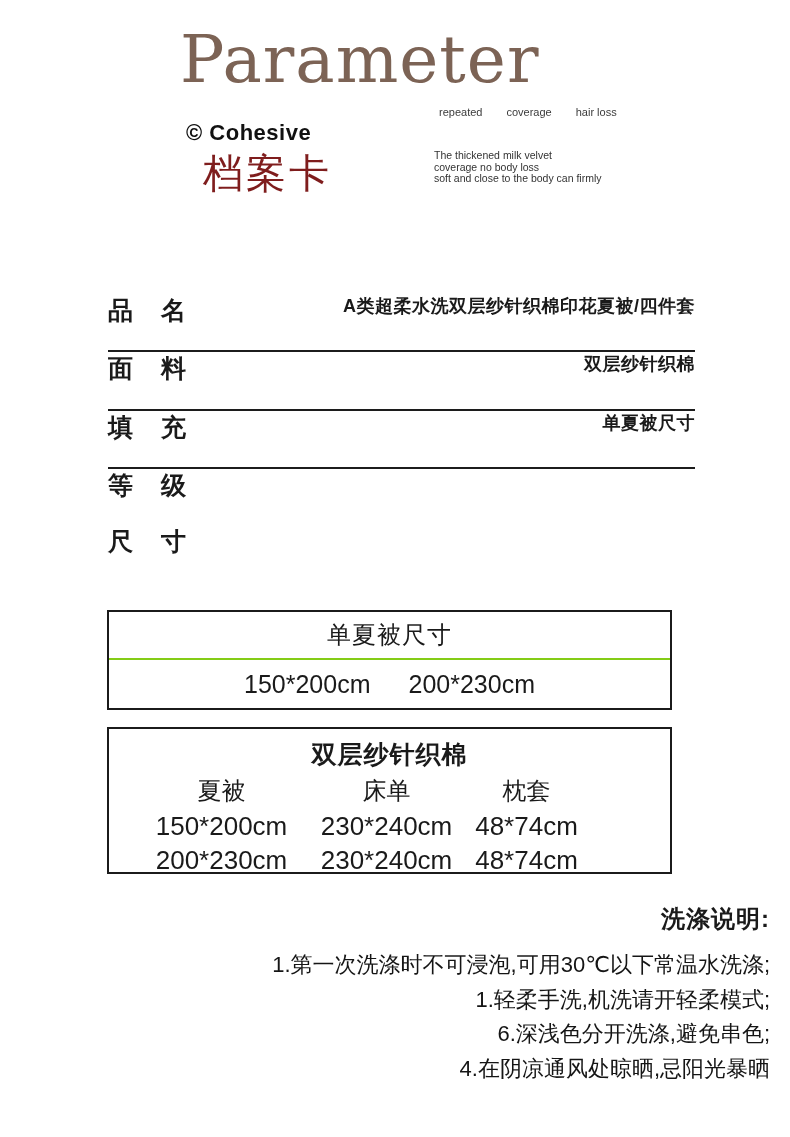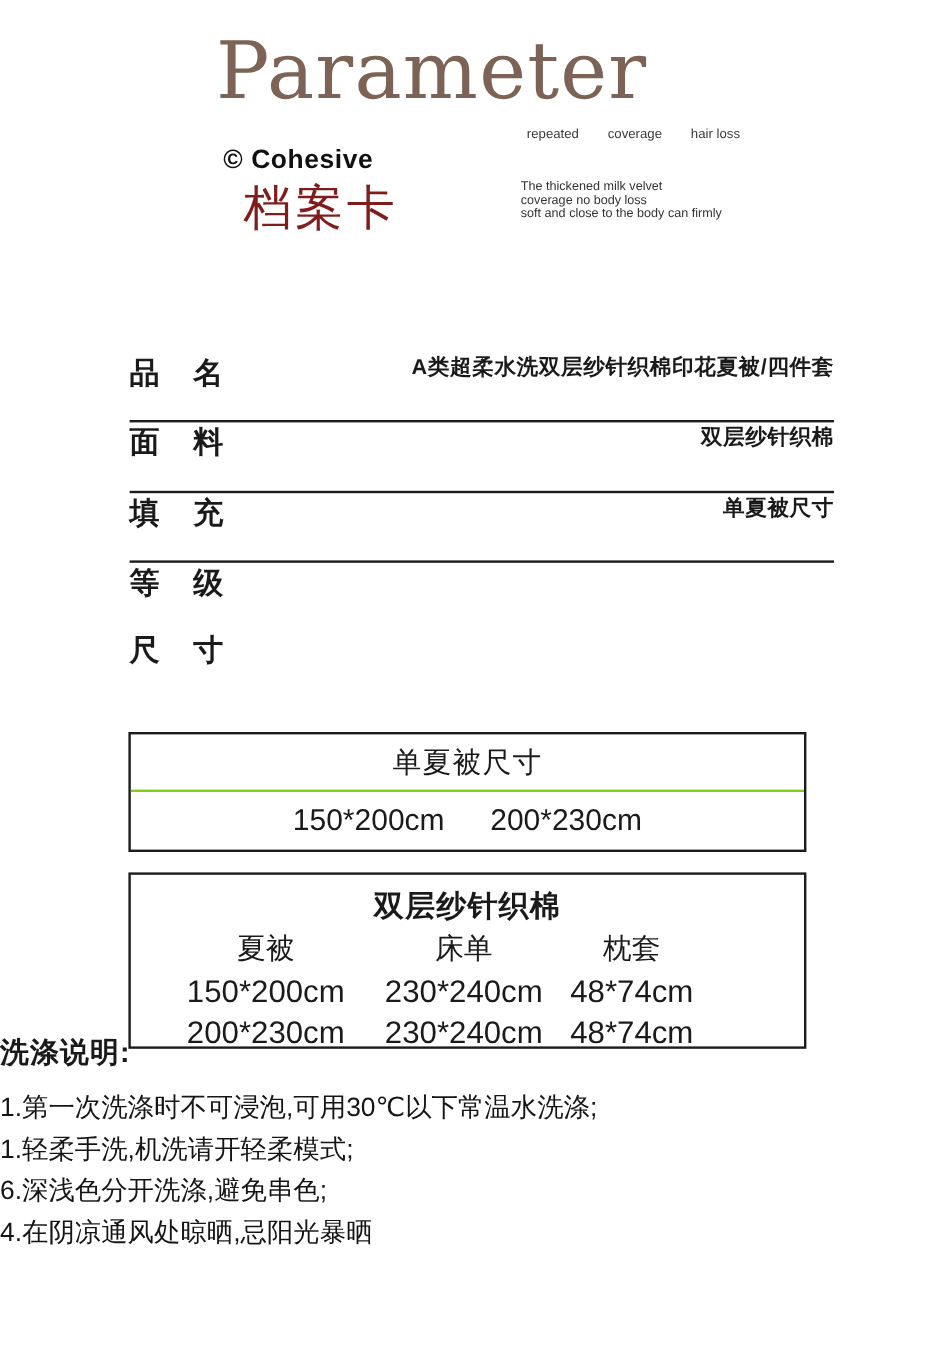--- a/index.html
+++ b/index.html
@@ -93,22 +93,22 @@
   }
   .box2-grid > div{
     text-align:center;
     white-space:nowrap;
   }
   .b2-head{font-size:24px;height:35px;line-height:35px;}
   .b2-cell{font-size:26px;height:34px;line-height:36px;}
 
   
   .wash{
-    left:0;top:861px;width:770px;
-    text-align:left;
+    left:0;top:903px;width:770px;
+    text-align:right;
   }
   .wash-title{
     font-size:24px;font-weight:700;
     margin-bottom:13px;
     letter-spacing:1px;
   }
   .wash-item{
     font-size:22px;
     line-height:34.5px;
     color:#151515;

